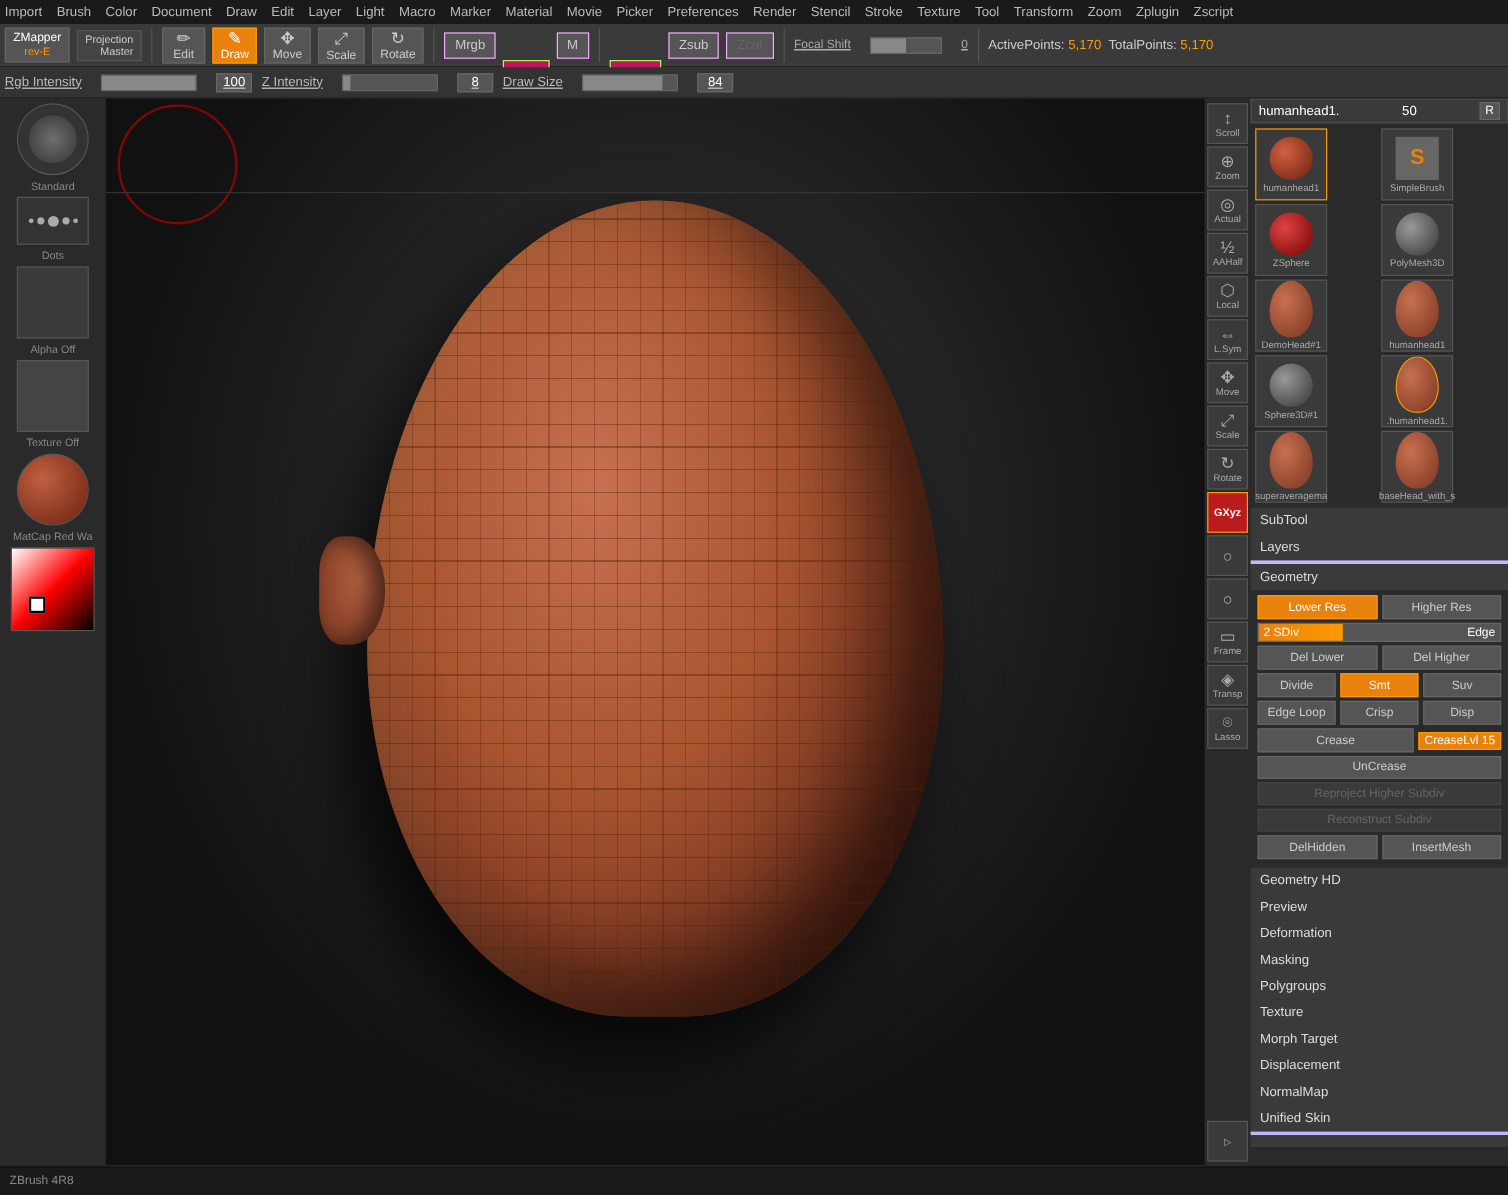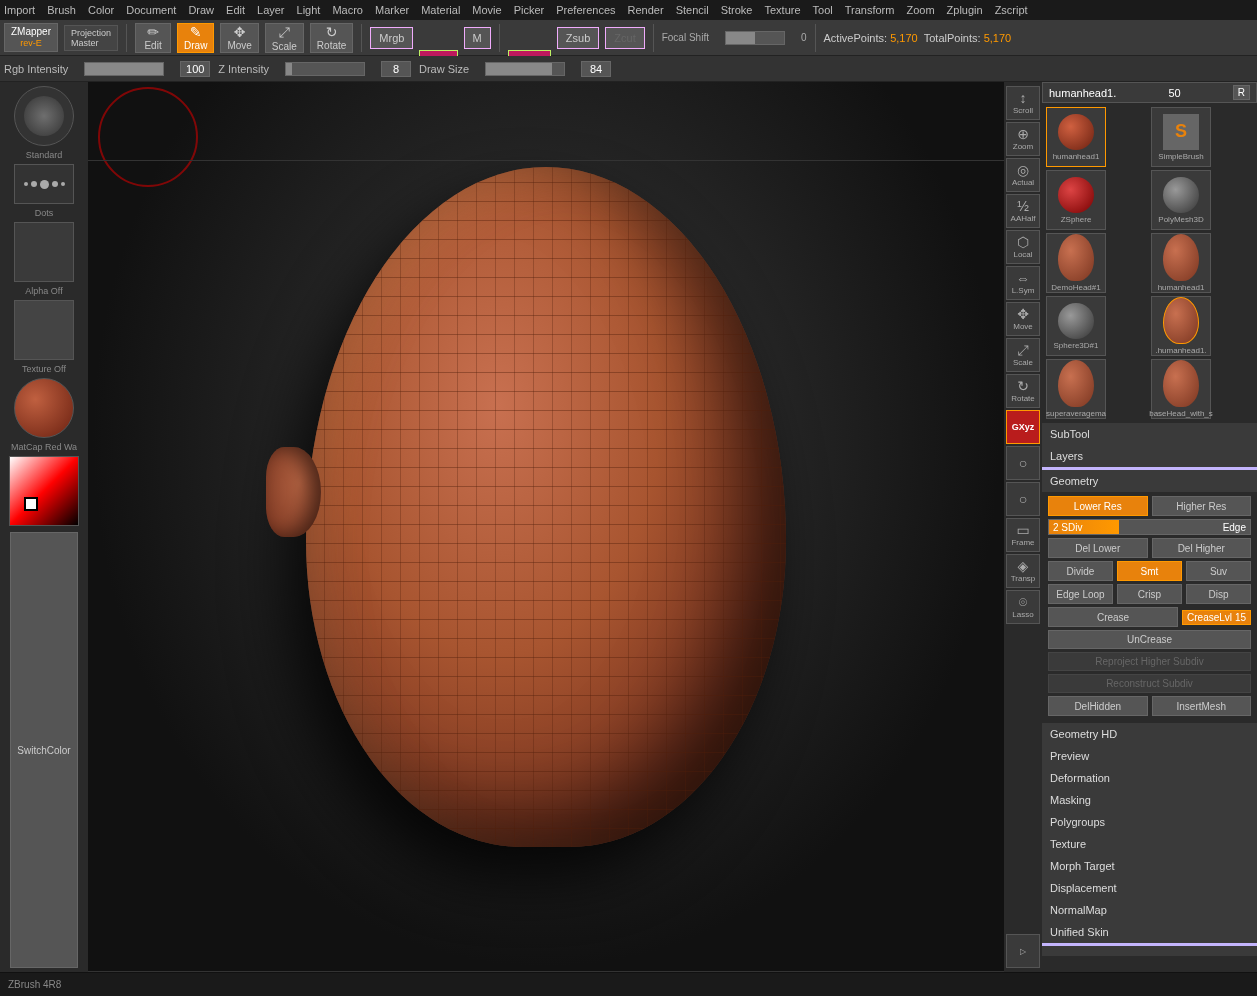--- a/index.html
+++ b/index.html
@@ -54,21 +54,21 @@
     }
 
     .proj-master {
       background: #444;
       border: 1px solid #555;
       padding: 2px 6px;
       font-size: 10px;
       color: #ccc;
       display: flex;
       flex-direction: column;
-      align-items: flex-start;
+      align-items: flex-end;
     }
 
     .tool-btn {
       background: #555;
       border: 1px solid #666;
       color: #ccc;
       padding: 3px 6px;
       font-size: 10px;
       cursor: pointer;
       display: flex;
@@ -108,20 +108,21 @@
       padding: 2px 8px;
       font-size: 11px;
       cursor: pointer;
       height: 22px;
     }
 
     .slider-group {
       display: flex;
       align-items: center;
       gap: 16px;
+      text-decoration: underline;
     }
     .slider-track {
       width: 60px;
       height: 14px;
       background: #555;
       border: 1px solid #666;
       position: relative;
     }
     .slider-fill {
       height: 100%;
@@ -654,21 +655,20 @@
     <div class="texture-preview" style="background:#444;border:1px solid #555;"></div>
     <div class="left-label">Texture Off</div>
 
     <div class="matcap-sphere"></div>
     <div class="left-label">MatCap Red Wa</div>
 
     <div class="color-picker">
       <div class="color-indicator"></div>
     </div>
 
-    <button class="rp-btn-sm" style="margin-top:2px;">SwitchColor</button>
   </div>
 
   <div class="canvas-area">
 
     <div style="position:absolute;top:5px;left:10px;width:100px;height:100px;border:2px solid #c00;border-radius:50%;opacity:0.6"></div>
 
     <div class="canvas-bg">
       <div class="head-model">
         <div class="head-shape"></div>
 

